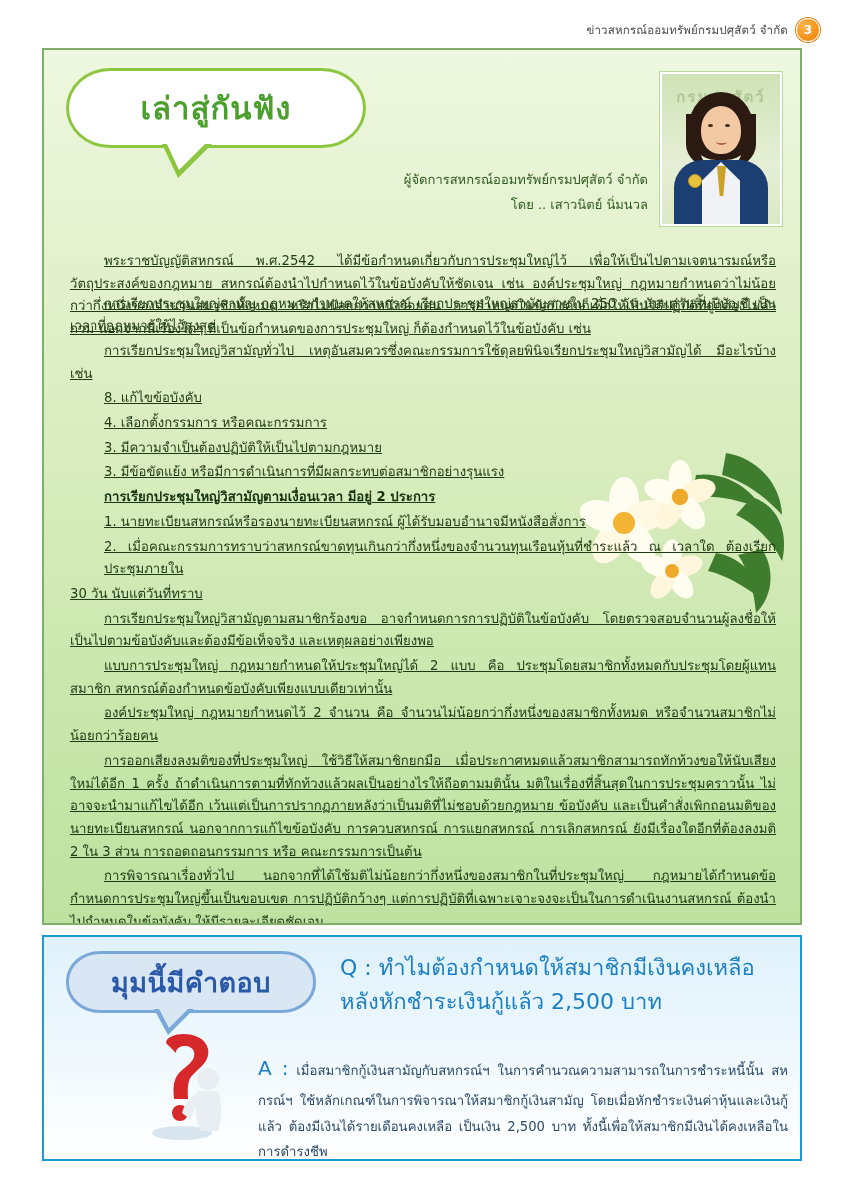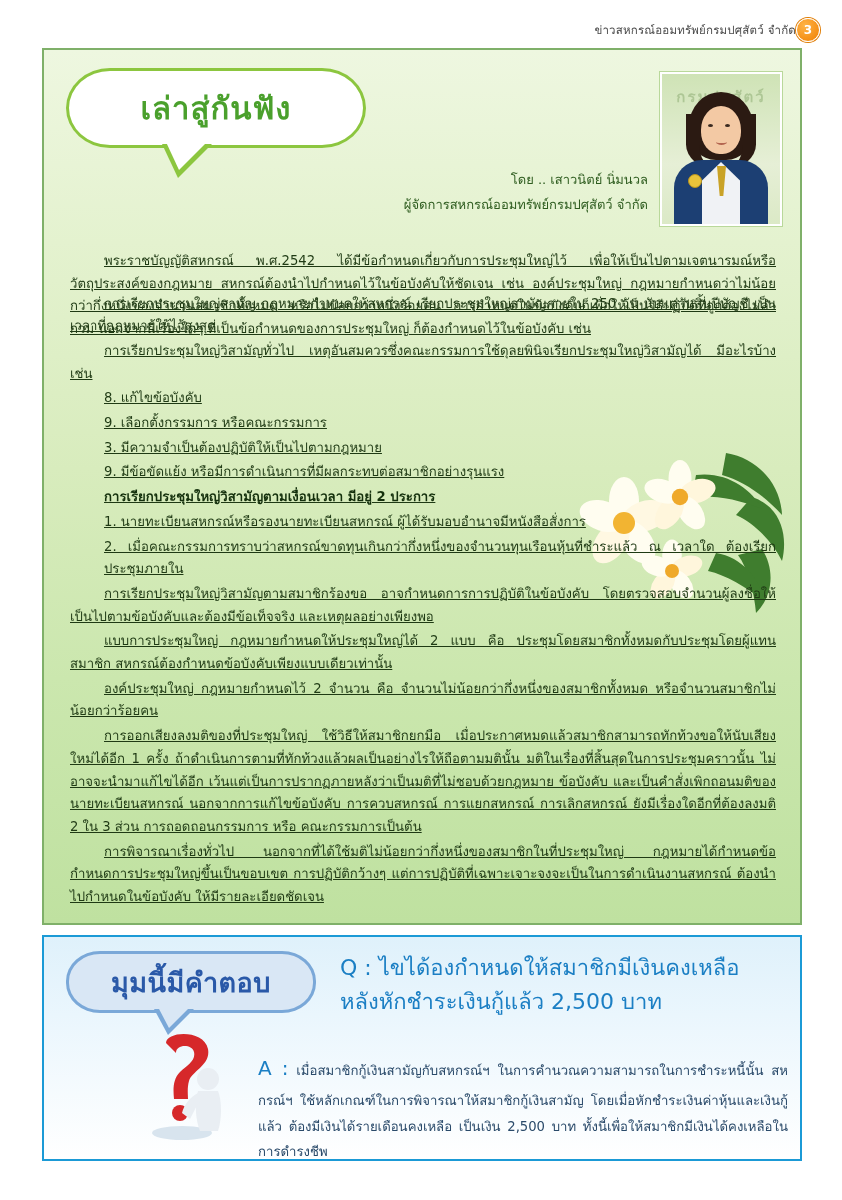--- a/index.html
+++ b/index.html
@@ -6,21 +6,21 @@
   body{
     width:842px;height:1200px;
     background:#ffffff;
     font-family:"DejaVu Sans","Liberation Sans",sans-serif;
     position:relative;
     overflow:hidden;
   }
   
   .page-header{
     position:absolute;top:18px;right:22px;
-    display:flex;align-items:center;
+    display:flex;align-items:center;gap:8px;
   }
   .page-header .hdr-text{
     font-size:11.5px;color:#4a4a4a;letter-spacing:0.2px;
   }
   .page-badge{
     width:22px;height:22px;border-radius:50%;
     background:radial-gradient(circle at 35% 30%,#ffb347,#f08000);
     border:1.5px solid #ffffff;
     box-shadow:0 0 0 1px #e07b00;
     color:#fff;font-size:12px;font-weight:bold;
@@ -181,22 +181,22 @@
 
 <div class="article">
 
   <div class="bubble">
     <span class="bubble-txt">เล่าสู่กันฟัง</span>
   </div>
   <div class="bubble-tail"></div>
   <div class="bubble-tail-in"></div>
 
   <div class="author">
+    <div>ผู้จัดการสหกรณ์ออมทรัพย์กรมปศุสัตว์ จำกัด</div>
     <div>โดย .. เสาวนิตย์  นิ่มนวล</div>
-    <div>ผู้จัดการสหกรณ์ออมทรัพย์กรมปศุสัตว์ จำกัด</div>
   </div>
 
   <div class="portrait">
     <div class="p-band">กรมปศุสัตว์</div>
     <div class="p-hair"></div>
     <div class="p-face"></div>
     <div class="p-hair2"></div>
     <div class="p-eye l"></div>
     <div class="p-eye r"></div>
     <div class="p-mouth"></div>
@@ -241,26 +241,27 @@
       </g>
     </g>
   </svg>
 
   <div class="body-text">
     <p class="ind">พระราชบัญญัติสหกรณ์ พ.ศ.2542 ได้มีข้อกำหนดเกี่ยวกับการประชุมใหญ่ไว้ เพื่อให้เป็นไปตามเจตนารมณ์หรือวัตถุประสงค์ของกฎหมาย สหกรณ์ต้องนำไปกำหนดไว้ในข้อบังคับให้ชัดเจน เช่น องค์ประชุมใหญ่ กฎหมายกำหนดว่าไม่น้อยกว่ากึ่งหนึ่งของจำนวนสมาชิกทั้งหมด หรือไม่น้อยกว่าหนึ่งร้อยคน การกำหนดในข้อบังคับก็เพื่อให้เป็นวิธีปฏิบัติที่ถูกต้องไม่ลำกวม นอกจากนี้เรื่องใดๆ ที่เป็นข้อกำหนดของการประชุมใหญ่ ก็ต้องกำหนดไว้ในข้อบังคับ เช่น</p>
     <p class="ind" style="text-indent:0;margin-top:-25px;padding-left:0;"><span style="visibility:hidden">การเรียกประชุมใหญ่สามัญ</span></p>
     <p class="ind" style="margin-top:-50px">การเรียกประชุมใหญ่สามัญ กฎหมายกำหนดให้สหกรณ์ เรียกประชุมใหญ่สามัญภายใน 250 วัน นับแต่วันสิ้นปีบัญชี เป็นเวลาที่กฎหมายให้ไว้สูงสุด</p>
     <p class="ind">การเรียกประชุมใหญ่วิสามัญทั่วไป เหตุอันสมควรซึ่งคณะกรรมการใช้ดุลยพินิจเรียกประชุมใหญ่วิสามัญได้ มีอะไรบ้าง เช่น</p>
     <p class="li">8. แก้ไขข้อบังคับ</p>
-    <p class="li">9. เลือกตั้งกรรมการ หรือคณะกรรมการ</p>
+    <p class="li">4. เลือกตั้งกรรมการ หรือคณะกรรมการ</p>
     <p class="li">3. มีความจำเป็นต้องปฏิบัติให้เป็นไปตามกฎหมาย</p>
-    <p class="li">9. มีข้อขัดแย้ง หรือมีการดำเนินการที่มีผลกระทบต่อสมาชิกอย่างรุนแรง</p>
+    <p class="li">3. มีข้อขัดแย้ง หรือมีการดำเนินการที่มีผลกระทบต่อสมาชิกอย่างรุนแรง</p>
     <p class="li"><b>การเรียกประชุมใหญ่วิสามัญตามเงื่อนเวลา มีอยู่ 2 ประการ</b></p>
     <p class="li">1. นายทะเบียนสหกรณ์หรือรองนายทะเบียนสหกรณ์ ผู้ได้รับมอบอำนาจมีหนังสือสั่งการ</p>
     <p class="li">2. เมื่อคณะกรรมการทราบว่าสหกรณ์ขาดทุนเกินกว่ากึ่งหนึ่งของจำนวนทุนเรือนหุ้นที่ชำระแล้ว ณ เวลาใด ต้องเรียกประชุมภายใน</p>
+    <p>30 วัน นับแต่วันที่ทราบ</p>
     <p class="ind">การเรียกประชุมใหญ่วิสามัญตามสมาชิกร้องขอ อาจกำหนดการการปฏิบัติในข้อบังคับ โดยตรวจสอบจำนวนผู้ลงชื่อให้เป็นไปตามข้อบังคับและต้องมีข้อเท็จจริง และเหตุผลอย่างเพียงพอ</p>
     <p class="ind">แบบการประชุมใหญ่ กฎหมายกำหนดให้ประชุมใหญ่ได้ 2 แบบ คือ ประชุมโดยสมาชิกทั้งหมดกับประชุมโดยผู้แทนสมาชิก สหกรณ์ต้องกำหนดข้อบังคับเพียงแบบเดียวเท่านั้น</p>
     <p class="ind">องค์ประชุมใหญ่ กฎหมายกำหนดไว้ 2 จำนวน คือ จำนวนไม่น้อยกว่ากึ่งหนึ่งของสมาชิกทั้งหมด หรือจำนวนสมาชิกไม่น้อยกว่าร้อยคน</p>
     <p class="ind">การออกเสียงลงมติของที่ประชุมใหญ่ ใช้วิธีให้สมาชิกยกมือ เมื่อประกาศหมดแล้วสมาชิกสามารถทักท้วงขอให้นับเสียงใหม่ได้อีก 1 ครั้ง ถ้าดำเนินการตามที่ทักท้วงแล้วผลเป็นอย่างไรให้ถือตามมตินั้น มติในเรื่องที่สิ้นสุดในการประชุมคราวนั้น ไม่อาจจะนำมาแก้ไขได้อีก เว้นแต่เป็นการปรากฏภายหลังว่าเป็นมติที่ไม่ชอบด้วยกฎหมาย ข้อบังคับ และเป็นคำสั่งเพิกถอนมติของนายทะเบียนสหกรณ์ นอกจากการแก้ไขข้อบังคับ การควบสหกรณ์ การแยกสหกรณ์ การเลิกสหกรณ์ ยังมีเรื่องใดอีกที่ต้องลงมติ 2 ใน 3 ส่วน การถอดถอนกรรมการ หรือ คณะกรรมการเป็นต้น</p>
     <p class="ind">การพิจารณาเรื่องทั่วไป นอกจากที่ได้ใช้มติไม่น้อยกว่ากึ่งหนึ่งของสมาชิกในที่ประชุมใหญ่ กฎหมายได้กำหนดข้อกำหนดการประชุมใหญ่ขึ้นเป็นขอบเขต การปฏิบัติกว้างๆ แต่การปฏิบัติที่เฉพาะเจาะจงจะเป็นในการดำเนินงานสหกรณ์ ต้องนำไปกำหนดในข้อบังคับ ให้มีรายละเอียดชัดเจน</p>
   </div>
 </div>
 
 <div class="qa">
   <div class="qa-bubble">
@@ -276,21 +277,21 @@
       <circle cx="38" cy="80" r="8"></circle>
     </g>
     <g fill="#e9eef3">
       <circle cx="66" cy="46" r="11"></circle>
       <path d="M56 58 C52 72 54 88 58 98 L76 98 C80 86 80 68 76 58 Z"></path>
       <path d="M56 60 C48 64 42 72 40 80 L48 86 C52 78 55 72 58 68 Z"></path>
     </g>
   </svg>
 
   <div class="q-title">
-    <span>Q : ไขได้องกำหนดให้สมาชิกมีเงินคงเหลือ</span>
+    <span>Q : ทำไมต้องกำหนดให้สมาชิกมีเงินคงเหลือ</span>
     <span class="l2">หลังหักชำระเงินกู้แล้ว 2,500 บาท</span>
   </div>
 
   <div class="a-text">
     <span class="a-first">A :</span>
     <span>เมื่อสมาชิกกู้เงินสามัญกับสหกรณ์ฯ ในการคำนวณความสามารถในการชำระหนี้นั้น สหกรณ์ฯ ใช้หลักเกณฑ์ในการพิจารณาให้สมาชิกกู้เงินสามัญ โดยเมื่อหักชำระเงินค่าหุ้นและเงินกู้แล้ว ต้องมีเงินได้รายเดือนคงเหลือ เป็นเงิน 2,500 บาท ทั้งนี้เพื่อให้สมาชิกมีเงินได้คงเหลือในการดำรงชีพ</span>
   </div>
 </div>
 
 </body></html>

